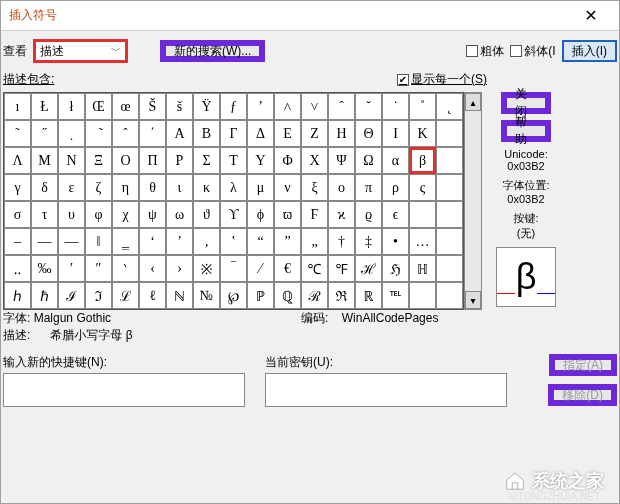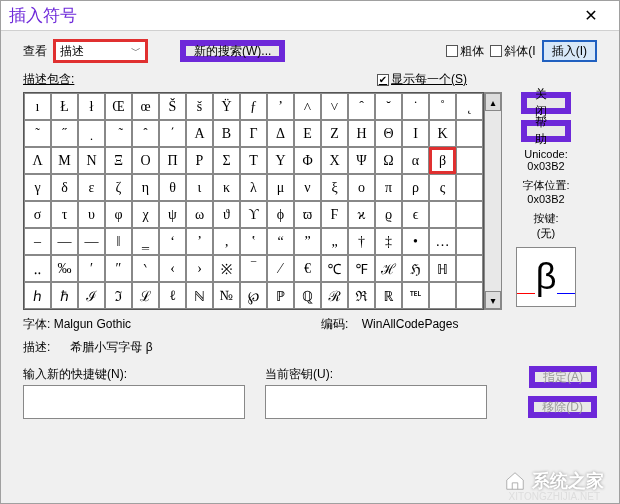--- a/index.html
+++ b/index.html
@@ -1,21 +1,21 @@
 <!DOCTYPE html>
 <html><head>
 <meta charset="utf-8">
 <style>
 * { box-sizing: border-box; margin: 0; padding: 0; font-family: "Microsoft YaHei", "SimSun", sans-serif; }
 body { background: #f0f0f0; width: 620px; height: 504px; overflow: hidden; position: relative; }
 .window { width: 620px; height: 504px; background: #f0f0f0; border: 1px solid #a0a0a0; }
 .titlebar { height: 30px; display: flex; align-items: center; justify-content: space-between; padding: 0 8px; background: #fff; border-bottom: 1px solid #d0d0d0; }
-.title { font-size: 17px; color: #6d28d9; }
+.title { font-size: 12px; color: #c2410c; }
 .close-btn { width: 40px; height: 20px; display: flex; align-items: center; justify-content: center; cursor: pointer; font-size: 16px; }
-.content { padding: 8px 22px; position: relative; }
+.content { padding: 8px 2px; position: relative; }
 .row1 { display: flex; align-items: center; gap: 6px; margin-bottom: 8px; }
 .lbl { font-size: 12px; }
 .dropdown { border: 3px solid #e03030; width: 95px; height: 24px; display: flex; align-items: center; justify-content: space-between; padding: 0 4px; background: #fff; font-size: 12px; }
 .chev { font-size: 10px; color: #444; }
 .btn { border: 6px solid #6d28d9; background: #e8e8e8; padding: 2px 8px; font-size: 12px; height: 22px; display: flex; align-items: center; }
 .btn.primary { border: 2px solid #2060c0; background: #d8e8f8; }
 .ck { display: flex; align-items: center; gap: 2px; font-size: 12px; }
 .ck .box { width: 12px; height: 12px; border: 1px solid #555; background: #fff; display: flex; align-items: center; justify-content: center; font-size: 10px; }
 .row2 { display: flex; align-items: center; justify-content: space-between; margin-bottom: 4px; text-decoration: underline; }
 .grid-wrap { display: flex; gap: 4px; }
@@ -25,21 +25,21 @@
 .cell { width: 27px; height: 27px; border: 1px solid #888; display: flex; align-items: center; justify-content: center; font-size: 14px; font-family: "Times New Roman", serif; cursor: pointer; }
 .cell.sel { border: 3px solid #e03030; }
 .scrollbar { width: 18px; background: #e8e8e8; border: 1px solid #888; display: flex; flex-direction: column; justify-content: space-between; }
 .sb-btn { height: 18px; border: 1px solid #888; display: flex; align-items: center; justify-content: center; font-size: 10px; background: #ddd; }
 .side { width: 80px; display: flex; flex-direction: column; gap: 6px; align-items: center; }
 .side .btn { width: 50px; justify-content: flex-end; }
 .info { font-size: 11px; text-align: center; }
 .preview { width: 60px; height: 60px; border: 1px solid #888; background: #fff; display: flex; align-items: center; justify-content: center; font-size: 36px; font-family: "Times New Roman", serif; position: relative; }
 .preview::before { content:""; position:absolute; bottom:12px; left:0; width:18px; border-top:1px solid red; }
 .preview::after { content:""; position:absolute; bottom:12px; right:0; width:18px; border-top:1px solid blue; }
-.meta { font-size: 12px; margin-top: 6px; display: flex; gap: 40px; }
+.meta { font-size: 12px; display: flex; gap: 40px; }
 .bottom { margin-top: 10px; display: flex; gap: 20px; }
 .bcol { flex: 1; }
 .field { width: 100%; height: 34px; border: 1px solid #888; background: #fff; margin-top: 2px; }
 .btncol { width: 90px; display: flex; flex-direction: column; gap: 8px; align-items: flex-end; }
 .btn.disabled { color: #999; }
 .watermark { position: absolute; bottom: 11px; right: 16px; color: #fff; font-size: 18px; font-weight: bold; display:flex; align-items:center; text-shadow: 0 0 3px #888; }
 .wm-sub { position:absolute; bottom:2px; right:20px; color:#ddd; font-size:10px; }
 .house { width:26px; height:22px; margin-right:4px; }
 </style>
 </head>

